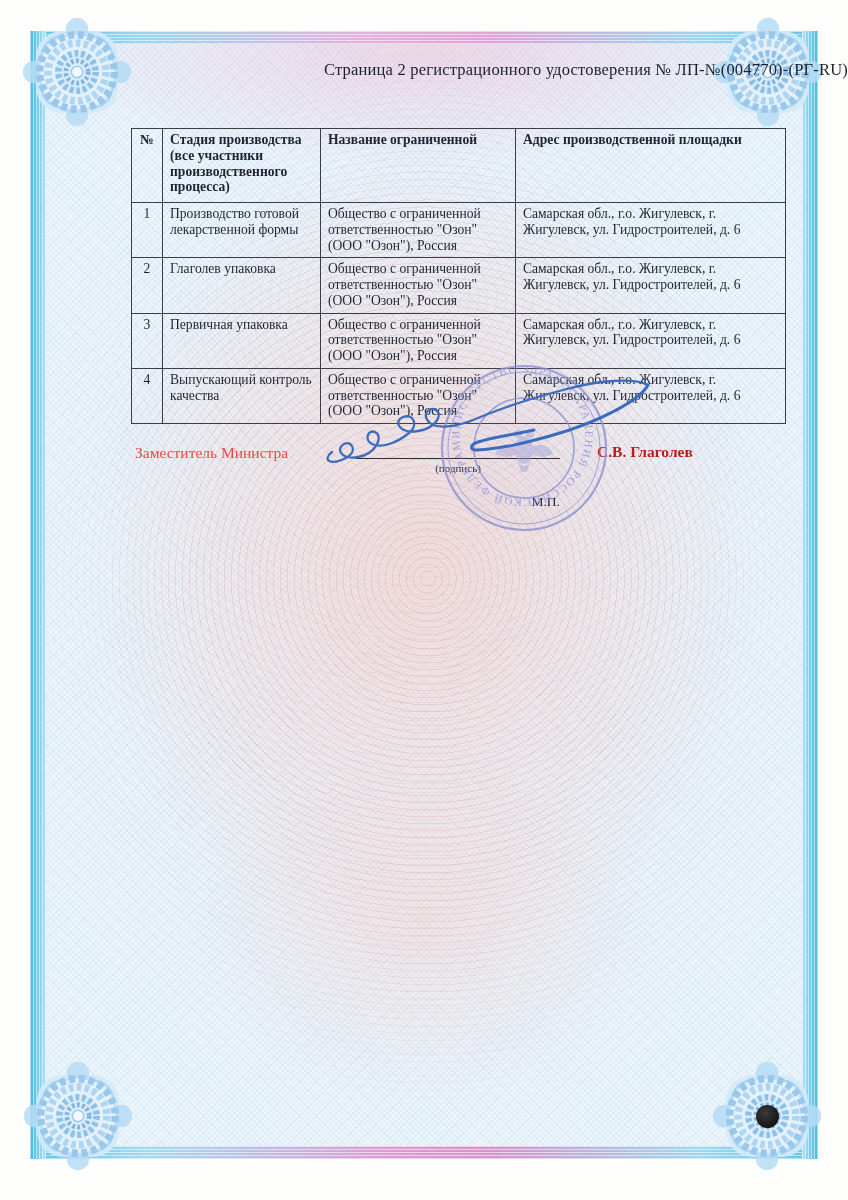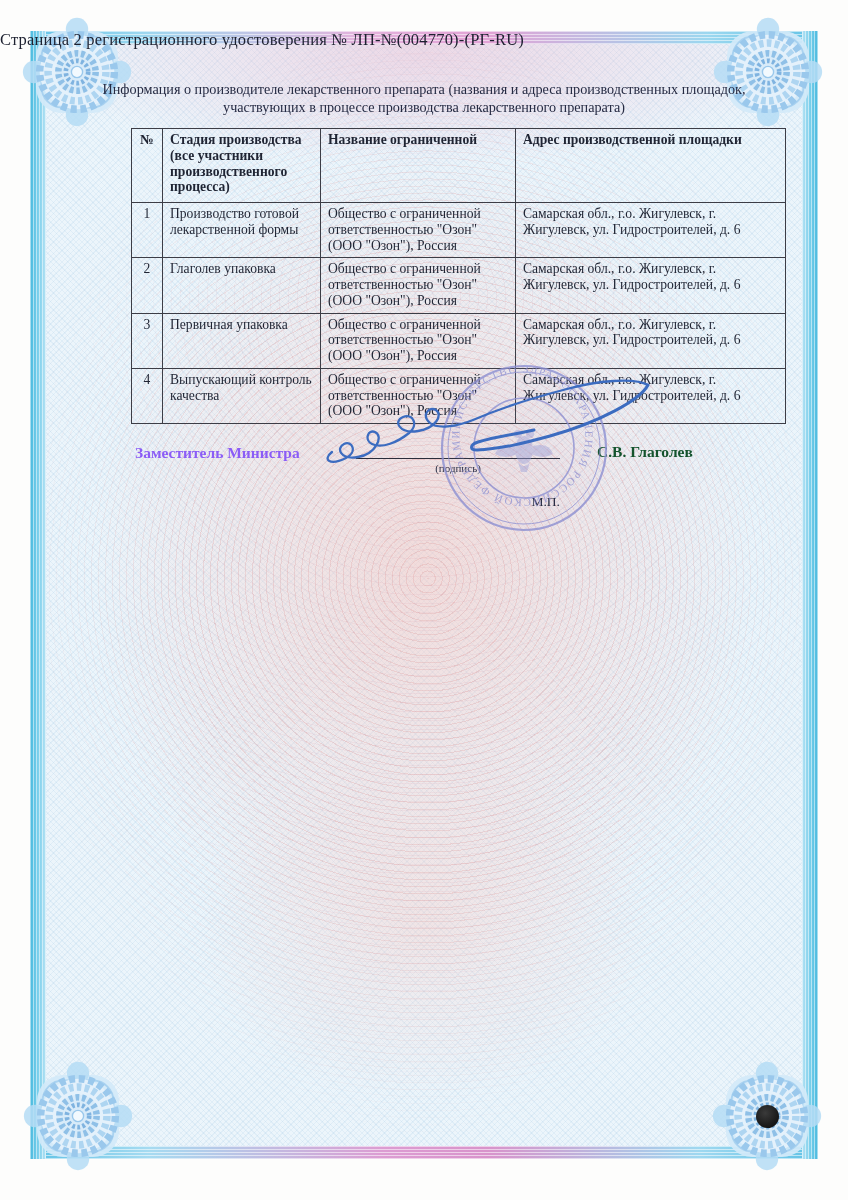--- a/index.html
+++ b/index.html
@@ -50,40 +50,40 @@
   
   .rosette{position:absolute;width:112px;height:112px;z-index:2;}
   .rosette.tl{left:21px;top:16px;}
   .rosette.tr{left:712px;top:16px;}
   .rosette.bl{left:22px;top:1060px;}
   .rosette.br{left:711px;top:1060px;}
   .punch-hole{position:absolute;left:756px;top:1105px;width:23px;height:23px;border-radius:50%;
     background:radial-gradient(circle at 40% 35%,#3a3a3a,#161616 70%);z-index:3;}
   
   .content{position:absolute;inset:0;z-index:4;}
-  .page-title{position:absolute;left:0;right:0;top:30px;text-align:left;
+  .page-title{position:absolute;left:0;right:0;top:60px;text-align:right;
     font-size:16.5px;letter-spacing:.2px;color:#1d2130;}
   .page-subtitle{position:absolute;left:94px;right:94px;top:80px;text-align:center;
     font-size:14.2px;line-height:1.3;color:#252a42;}
   table.prod{position:absolute;left:131px;top:128px;width:654px;border-collapse:collapse;
     table-layout:fixed;font-size:13.6px;line-height:1.16;color:#1f2433;}
   table.prod th,table.prod td{border:1.5px solid #3c3d46;vertical-align:top;padding:3px 6px 4px 7px;}
   table.prod th{font-weight:bold;text-align:left;}
   table.prod th.c-num,table.prod td.c-num{text-align:center;padding-left:2px;padding-right:2px;}
   col.w-num{width:31px;}col.w-stage{width:158px;}col.w-org{width:195px;}col.w-addr{width:270px;}
   tr.hdr{height:74px;}
   tr.row{height:47px;}
   
-  .sig-title{position:absolute;left:135px;top:444px;font-weight:bold;font-size:15.5px;color:#8b5cf6;}
+  .sig-title{position:absolute;left:135px;top:444px;font-weight:normal;font-size:15.5px;color:#ef4444;}
   .sig-line{position:absolute;left:356px;top:458px;width:204px;border-bottom:1.4px solid #2b2d3a;}
   .sig-caption{position:absolute;left:356px;top:462px;width:204px;text-align:center;
     font-size:11px;color:#2b3046;}
   .stamp-caption{position:absolute;left:356px;top:494px;width:204px;text-align:right;
     font-size:13.5px;color:#20253a;}
-  .signer-name{position:absolute;left:597px;top:443px;font-weight:bold;font-size:15.5px;color:#14532d;}
+  .signer-name{position:absolute;left:597px;top:443px;font-weight:bold;font-size:15.5px;color:#b91c1c;}
   
   .stamp{position:absolute;left:438px;top:362px;width:172px;height:172px;z-index:5;opacity:.8;
     filter:blur(.3px);}
   .sig-ink{position:absolute;left:322px;top:372px;width:334px;height:98px;z-index:6;}
   .hidden-defs{position:absolute;width:0;height:0;overflow:hidden;}
 </style>
 </head>
 <body>
 
 <svg class="hidden-defs" xmlns="http://www.w3.org/2000/svg" aria-hidden="true">
@@ -122,21 +122,20 @@
     <use href="#rosette-sym"></use>
   </svg>
 <svg class="rosette br">
     <use href="#rosette-sym"></use>
   </svg>
 <div class="punch-hole"></div>
 
 <div class="content">
 
   <div class="page-title">Страница 2 регистрационного удостоверения № ЛП-№(004770)-(РГ-RU)</div>
-  <div class="page-subtitle">Информация о производителе лекарственного препарата (названия и адреса производственных площадок, участвующих в процессе производства лекарственного препарата)</div>
 
   <table class="prod">
     <colgroup>
       <col class="w-num">
         <col class="w-stage">
         <col class="w-org">
         <col class="w-addr">
     </colgroup>
     <tbody>
       <tr class="hdr">

